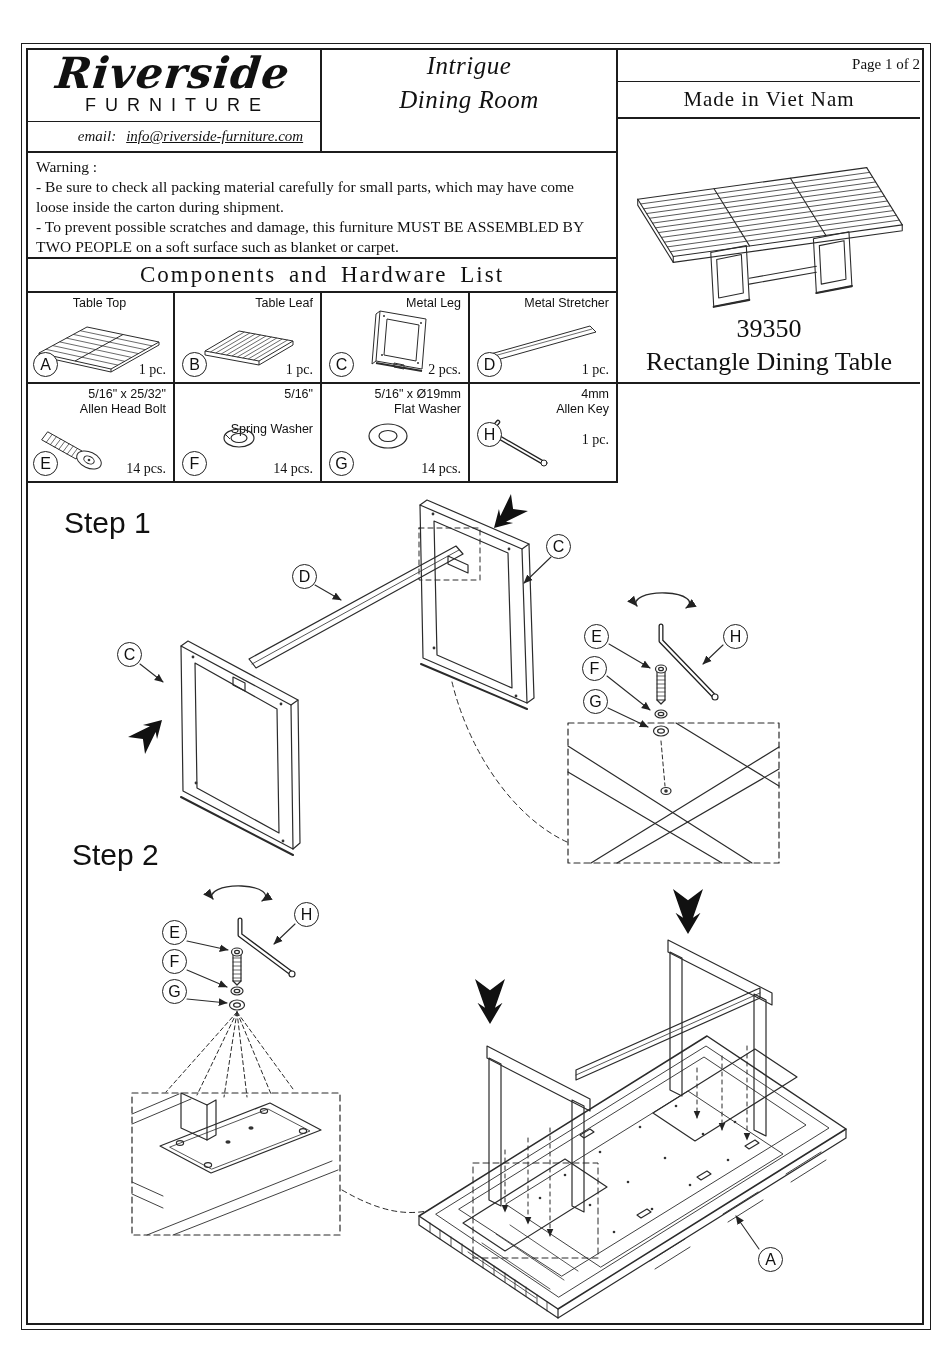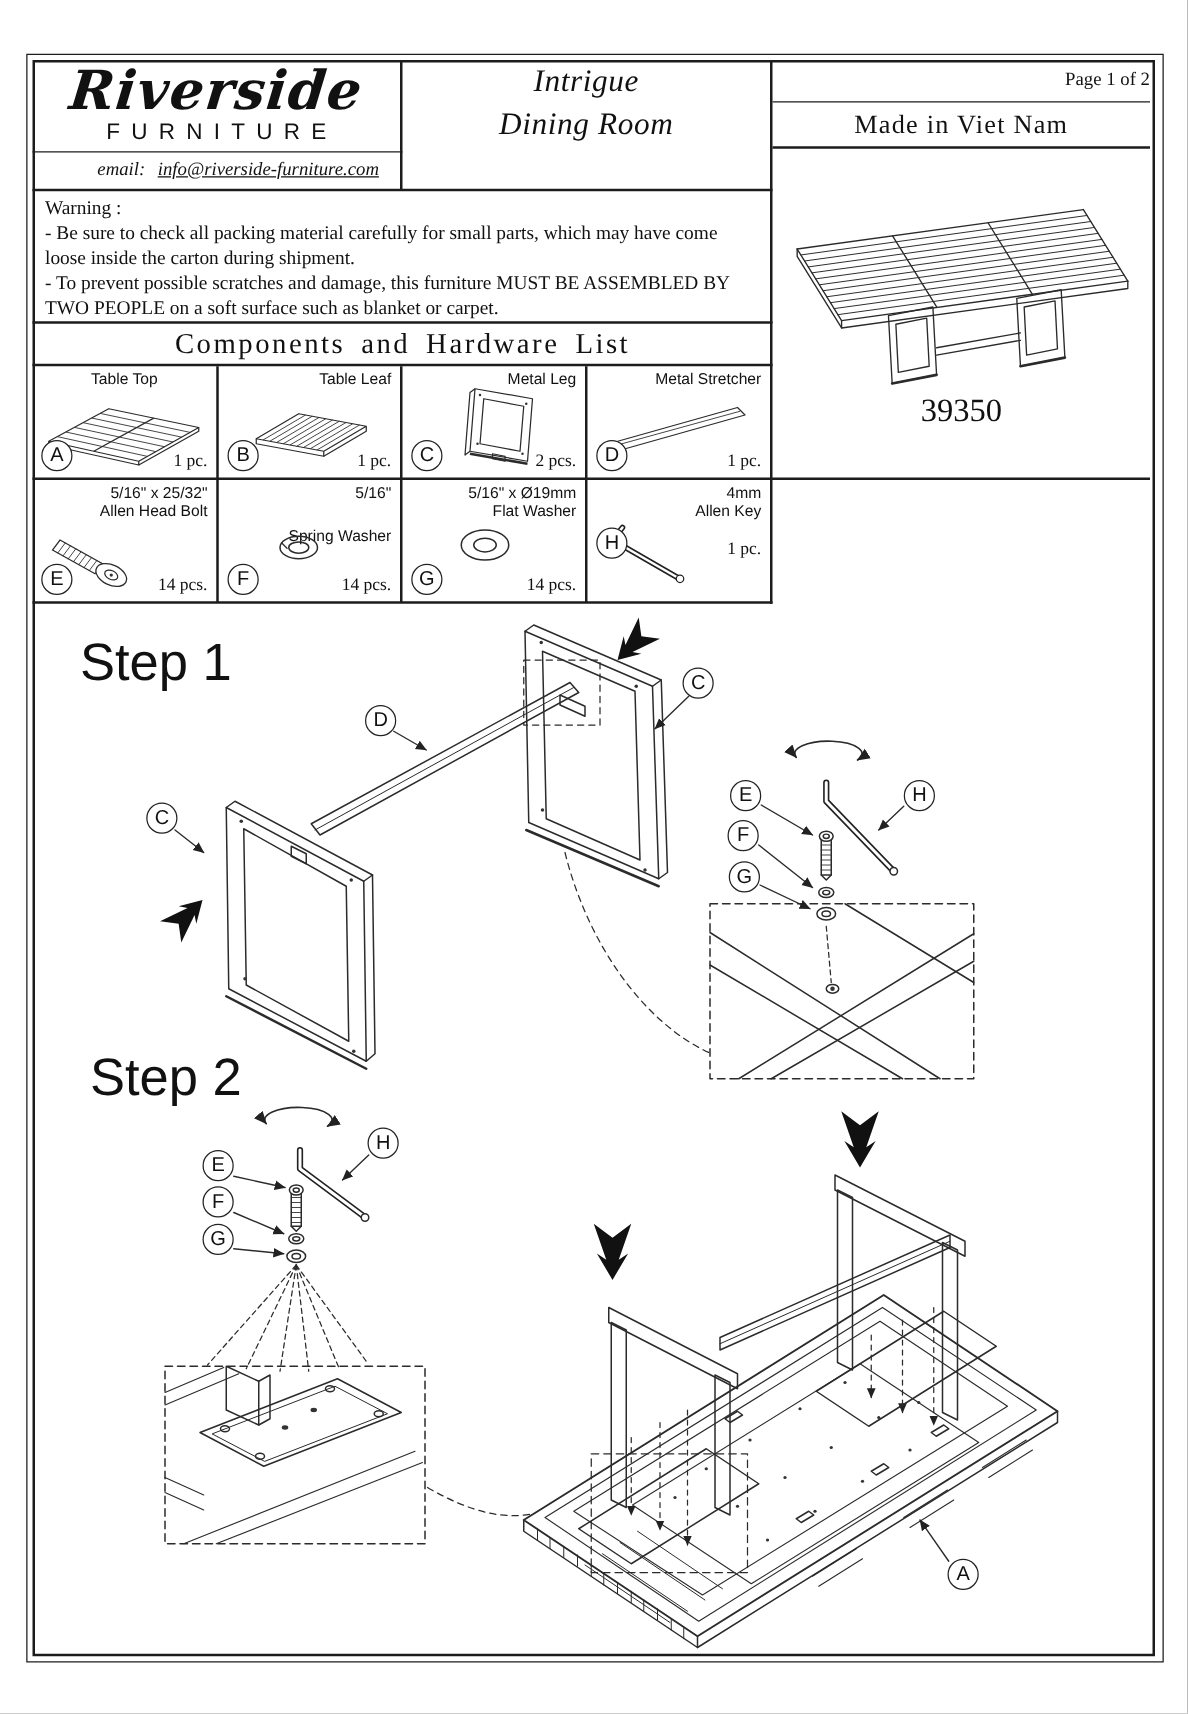--- a/index.html
+++ b/index.html
@@ -24,21 +24,21 @@
   .cmp-cell{position:absolute;border-radius:23px;}
   .cell-name{font-family:"Liberation Sans",sans-serif;font-size:12.5px;line-height:15px;
              text-align:right;padding:3px 7px 0 0;}
   .cell-name.center{text-align:center;padding-right:0;}
   .qty{position:absolute;right:7px;bottom:4px;font-size:14px;}
   .letter-badge,.callout{width:25px;height:25px;border:1.6px solid #222;border-radius:50%;
       background:#fff;display:flex;align-items:center;justify-content:center;
       font-family:"Liberation Sans",sans-serif;font-size:16px;box-sizing:border-box;}
   .letter-badge{position:absolute;left:7px;bottom:5px;}
   .callout{position:absolute;}
-  .step-label{position:absolute;font-family:"Liberation Sans",sans-serif;font-size:42px;color:#111;}
+  .step-label{position:absolute;font-family:"Liberation Sans",sans-serif;font-size:30px;color:#111;}
   svg{display:block;}
   .thumb{position:absolute;}
   #diagram-overlay{position:absolute;left:0;top:0;pointer-events:none;}
 </style>
 </head>
 <body>
 
 <div class="sheet">
 
   <div class="frame" style="left:21px;top:43px;width:908px;height:1285px;"></div>
@@ -112,20 +112,21 @@
       <path d="M198,118 L234,111 L237,166 L201,173 Z"></path>
         <path d="M204,125 L229,120 L231,159 L206,164 Z"></path>
       <path d="M133,158 L201,146"></path>
         <path d="M133,164 L201,152"></path>
       <path d="M97,187 L133,180" stroke-width="2.2"></path>
         <path d="M201,173 L237,166" stroke-width="2.2"></path>
     </g>
   </svg>
   <div class="abs product-caption" style="left:618px;top:312px;width:302px;">
     <div>39350</div>
+    <div>Rectangle Dining Table</div>
   </div>
 
   <div class="cmp-cell" style="left:26px;top:293px;width:147px;height:89px;">
     <div class="cell-name center">Table Top</div>
     <svg class="thumb" style="left:3px;top:16px;" width="140" height="66" viewBox="0 0 140 66">
       <g stroke="#2b2b2b" stroke-width="1" fill="none" stroke-linejoin="round">
         <path d="M10,44 L58,18 L130,33 L82,60 Z"></path>
         <g stroke-width="0.7">
           <path d="M16.9,40.3 L88.9,56.1"></path>
             <path d="M23.7,36.6 L95.7,52.3"></path>

